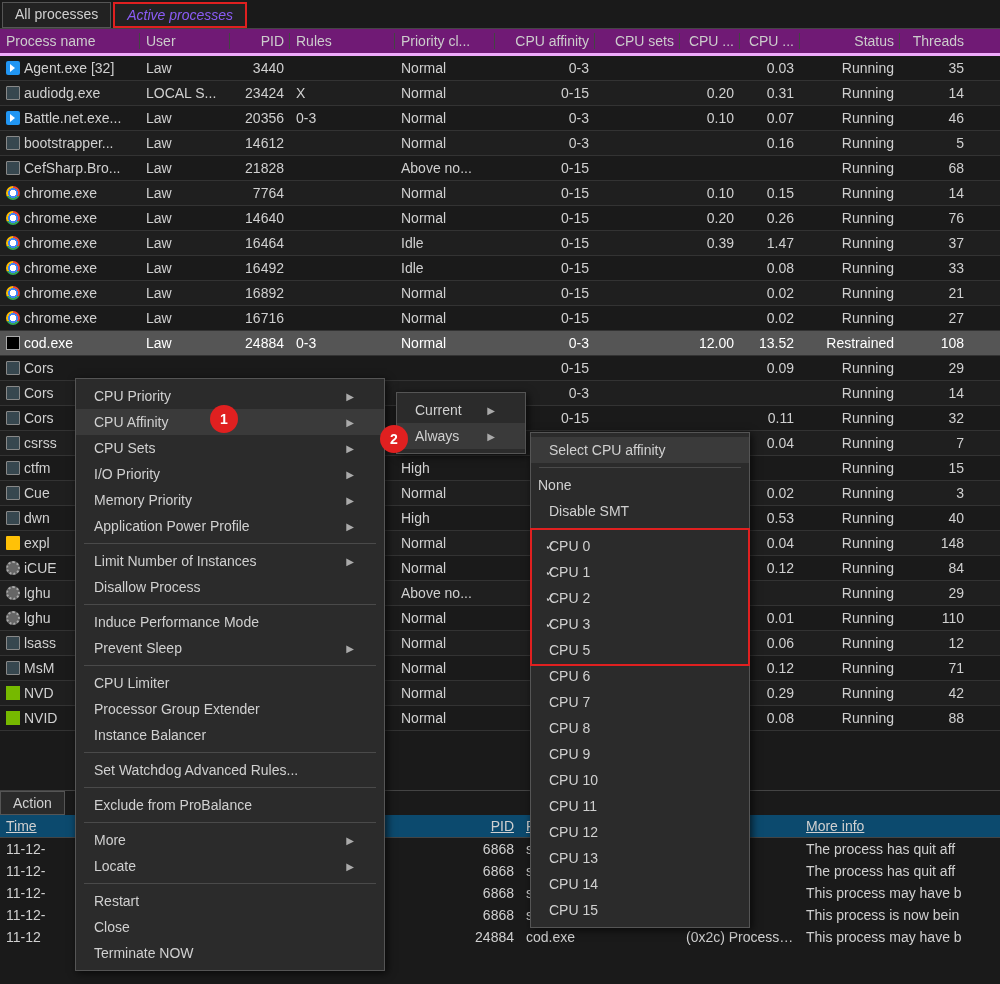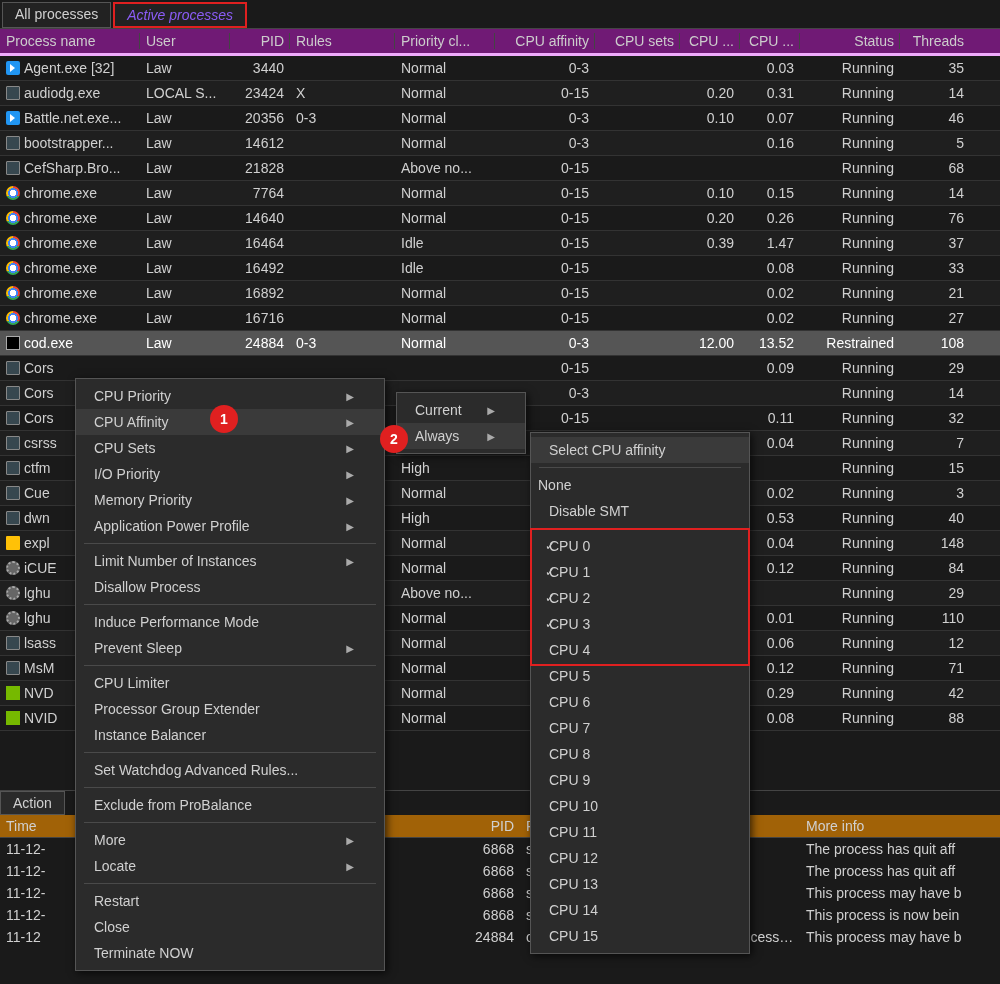--- a/index.html
+++ b/index.html
@@ -92,21 +92,21 @@
 .redbox { position:absolute; border:2px solid #e02020; z-index:15; pointer-events:none; }
 
 
 .bottom-panel { position:absolute; left:0; right:0; }
 .bottom-tabs { border-top:1px solid #444; }
 .btab { padding:3px 12px; border:1px solid #555; background:#2a2a2a; display:inline-block; }
 .log-header, .log-row {
   display:grid;
   grid-template-columns: 150px 130px 90px 60px 90px 160px 120px 180px;
 }
-.log-header { background:#a16207; border-bottom:1px solid #444; }
+.log-header { background:#0c4a6e; border-bottom:1px solid #444;text-decoration:underline; }
 .lth,.ltd { padding:3px 6px; overflow:hidden; white-space:nowrap; text-overflow:ellipsis; }
 </style>
 </head>
 <body>
 
 <div class="tabs">
   <div class="tab">All processes</div>
   <div class="tab highlight">Active processes</div>
 </div>
 
@@ -657,21 +657,20 @@
   <div class="mi hover" style="padding-left:18px;">Select CPU affinity</div>
   <div class="sep"></div>
   <div class="mi" style="padding-left:7px;">None</div>
   <div class="mi" style="padding-left:18px;">Disable SMT</div>
   <div class="sep"></div>
   <div id="cpu-list">
       <div class="mi check">CPU 0</div>
       <div class="mi check">CPU 1</div>
       <div class="mi check">CPU 2</div>
       <div class="mi check">CPU 3</div>
-      <div class="mi">CPU 4</div>
       <div class="mi">CPU 5</div>
       <div class="mi">CPU 6</div>
       <div class="mi">CPU 7</div>
       <div class="mi">CPU 8</div>
       <div class="mi">CPU 9</div>
       <div class="mi">CPU 10</div>
       <div class="mi">CPU 11</div>
       <div class="mi">CPU 12</div>
       <div class="mi">CPU 13</div>
       <div class="mi">CPU 14</div>

